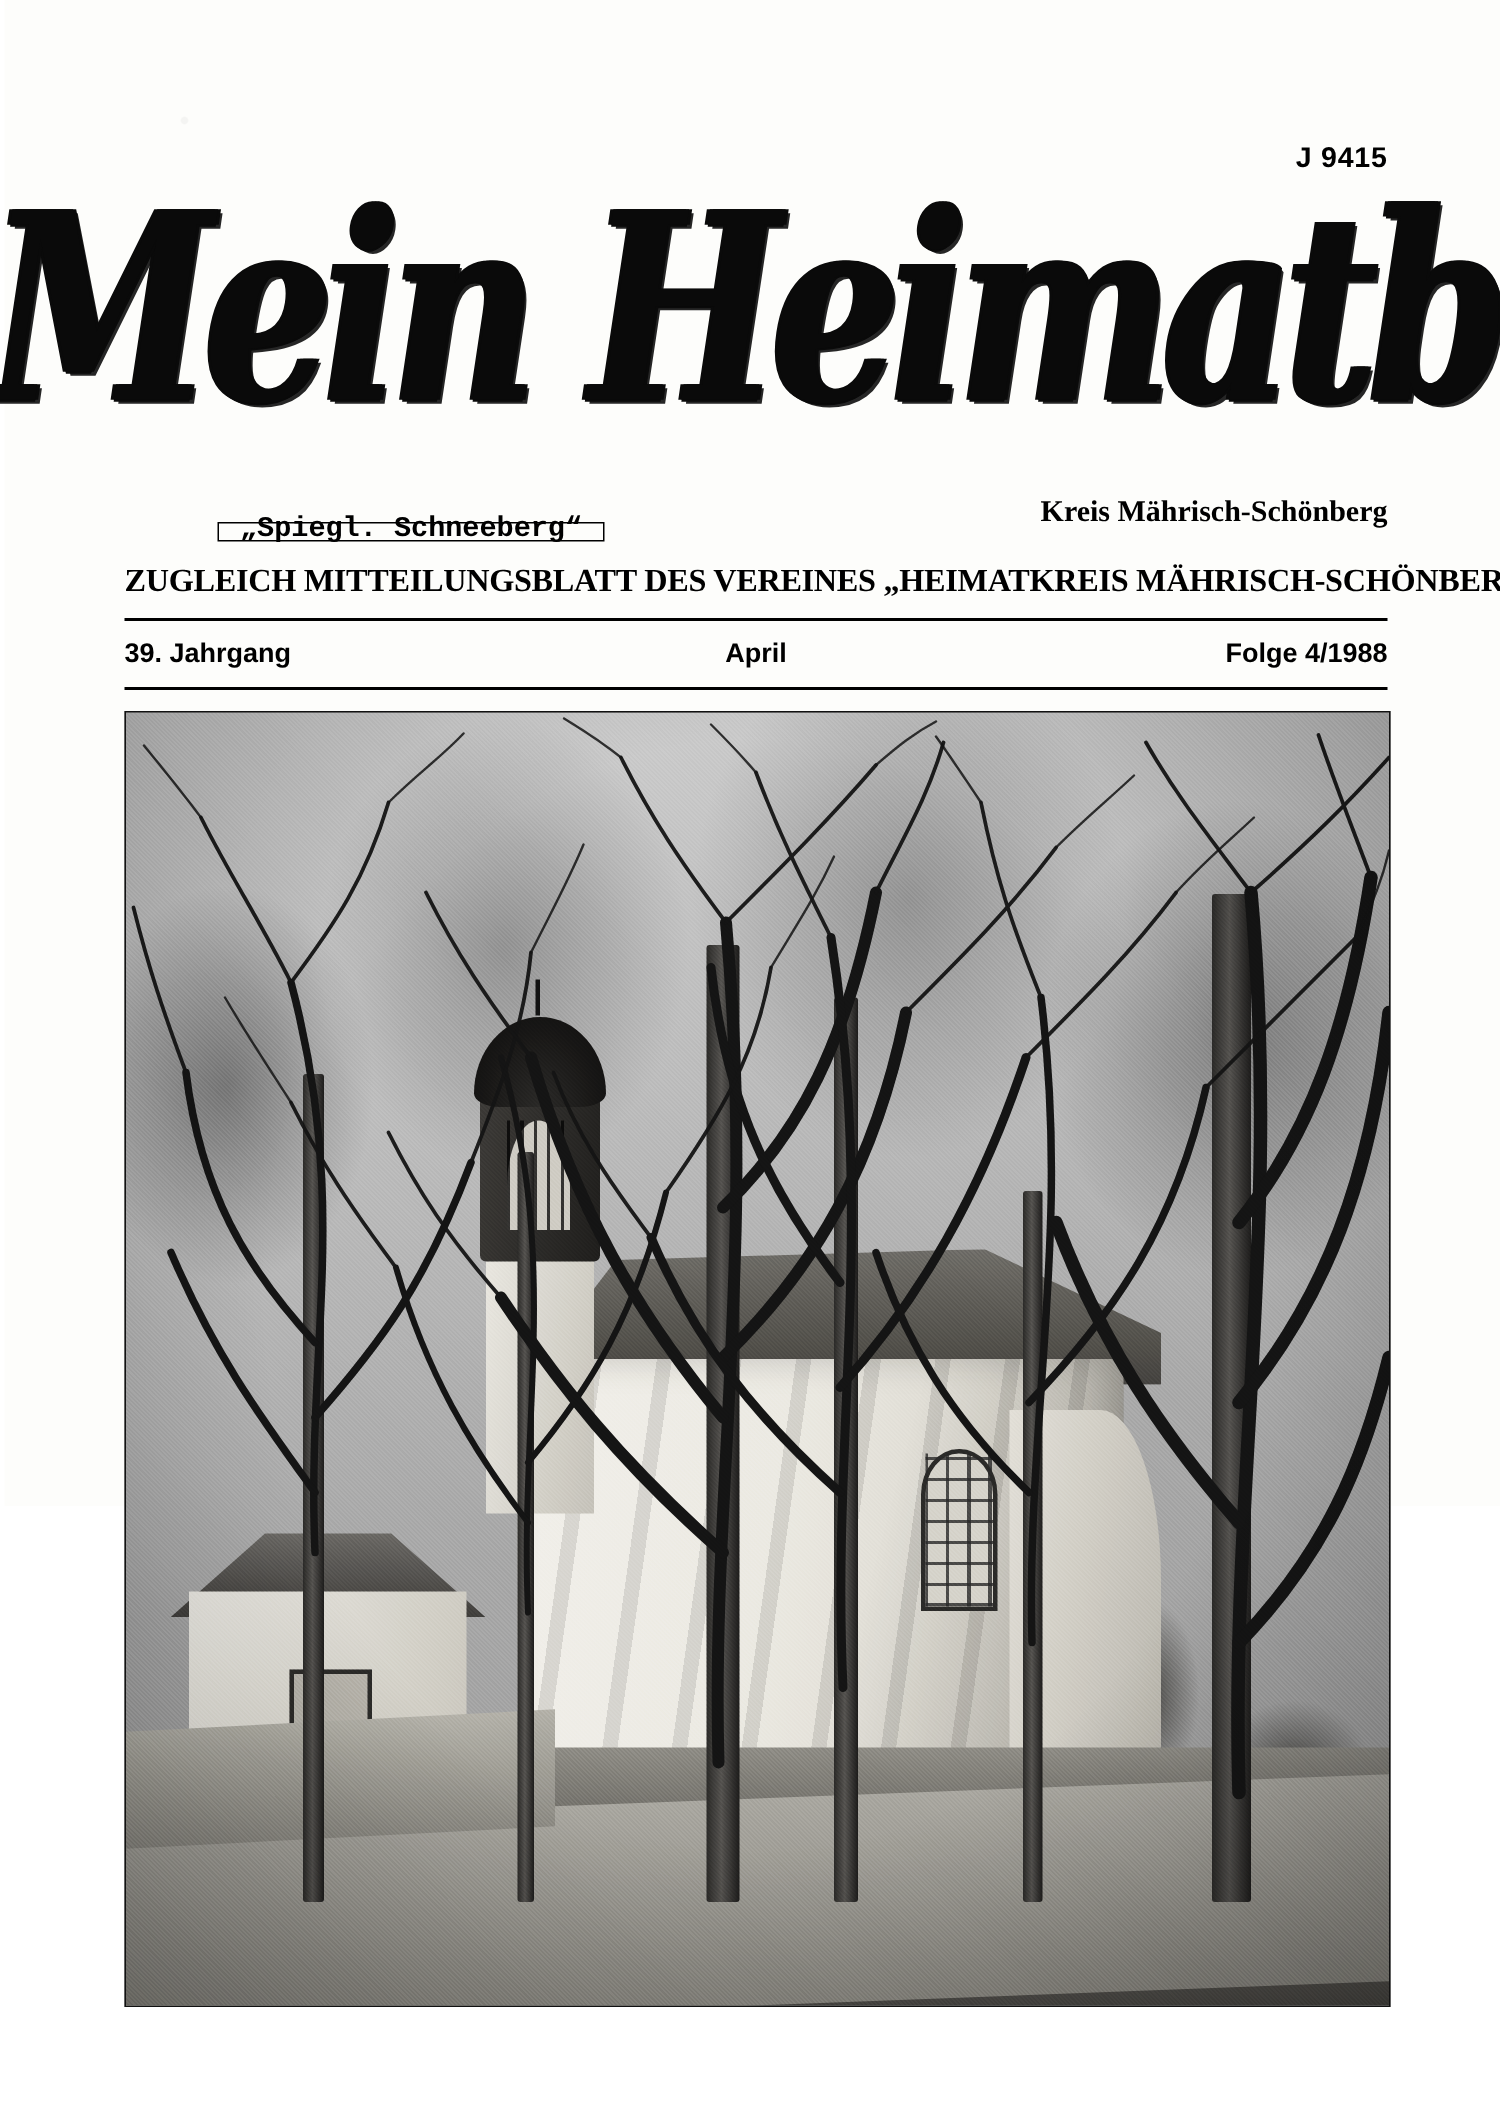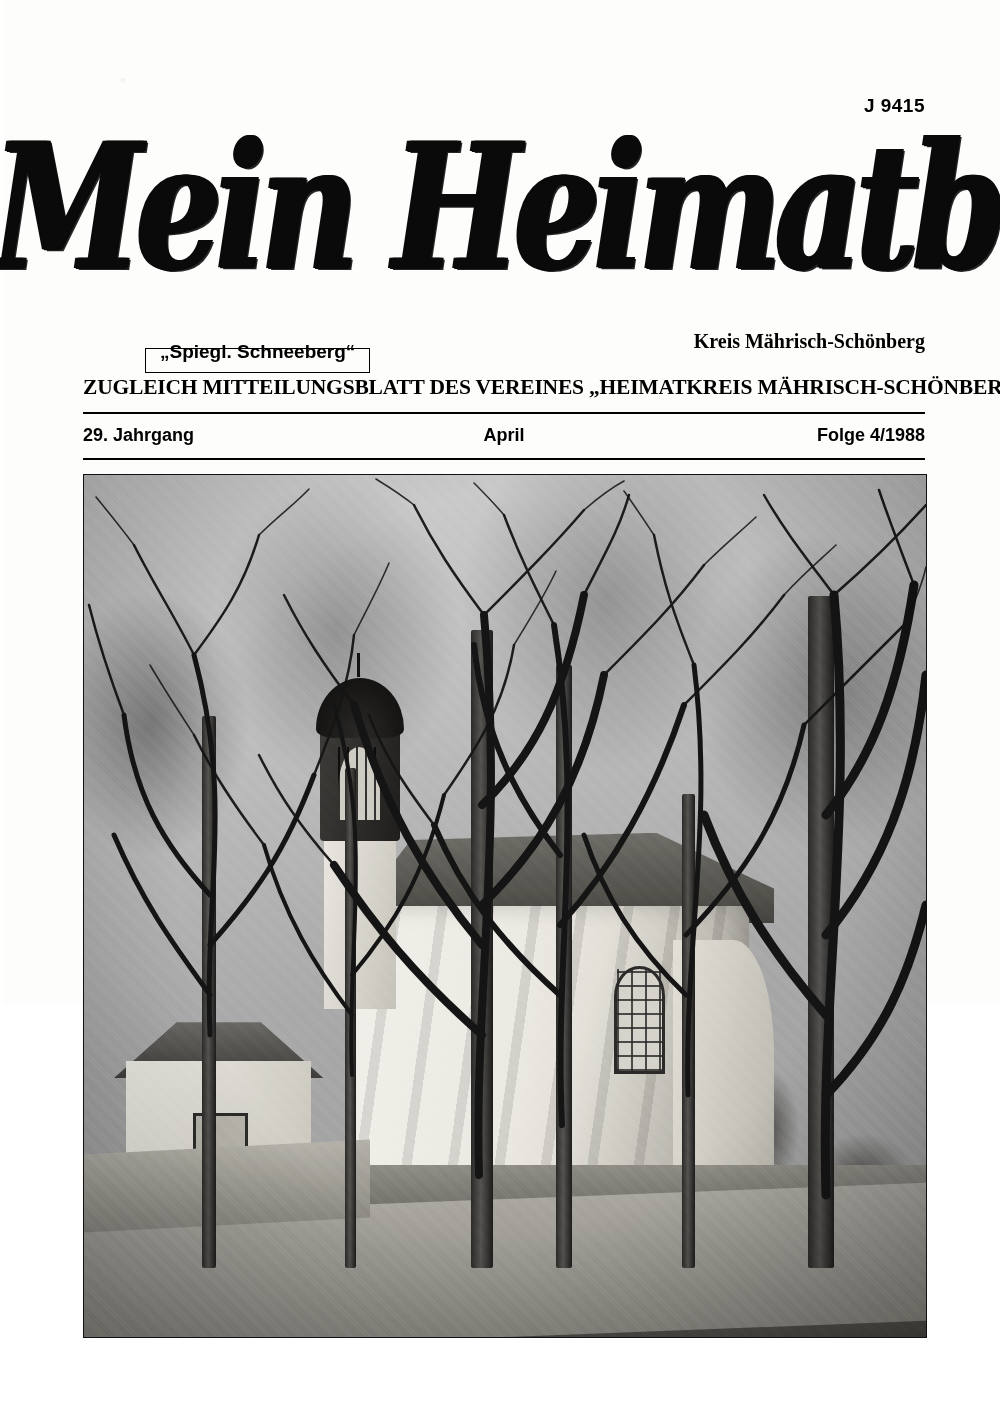--- a/index.html
+++ b/index.html
@@ -71,24 +71,24 @@
     left: 80px;
     right: 78px;
     top: 325px;
     height: 32px;
     display: flex;
     align-items: stretch;
     justify-content: space-between;
   }
   .boxed {
     border: 1.5px solid #000;
-    padding: 3px 14px 20px 14px;
+    padding: 3px 14px 8px 14px;
     font-size: 19px;
     font-weight: bold;
-    font-family: Liberation Sans, sans-serif;
+    font-family: Liberation Mono, monospace;
     display: flex;
     align-items: center;
     box-sizing: border-box;
     margin-top: 23px;
   }
   .boxed-left { margin-left: 62px; }
   .boxed-right { width: 214px; justify-content: center; margin-right: 68px; }
   .banner-center {
     font-size: 20px;
     font-weight: bold;
@@ -352,21 +352,21 @@
   <div class="banner-row">
     <div class="boxed boxed-left">„Spiegl. Schneeberg“</div>
     <div class="banner-center">Kreis Mährisch-Schönberg</div>
   </div>
 
   <div class="subtitle">ZUGLEICH MITTEILUNGSBLATT DES VEREINES „HEIMATKREIS MÄHRISCH-SCHÖNBERG e.V.“</div>
 
   <div class="rule rule-top"></div>
 
   <div class="meta-row">
-    <div>29. Jahrgang</div>
+    <div>39. Jahrgang</div>
     <div class="meta-center">April</div>
     <div>Folge 4/1988</div>
   </div>
 
   <div class="rule rule-bottom"></div>
 
   <div class="photo-frame">
     <div class="sky"></div>
     <div class="bg-trees"></div>
 

